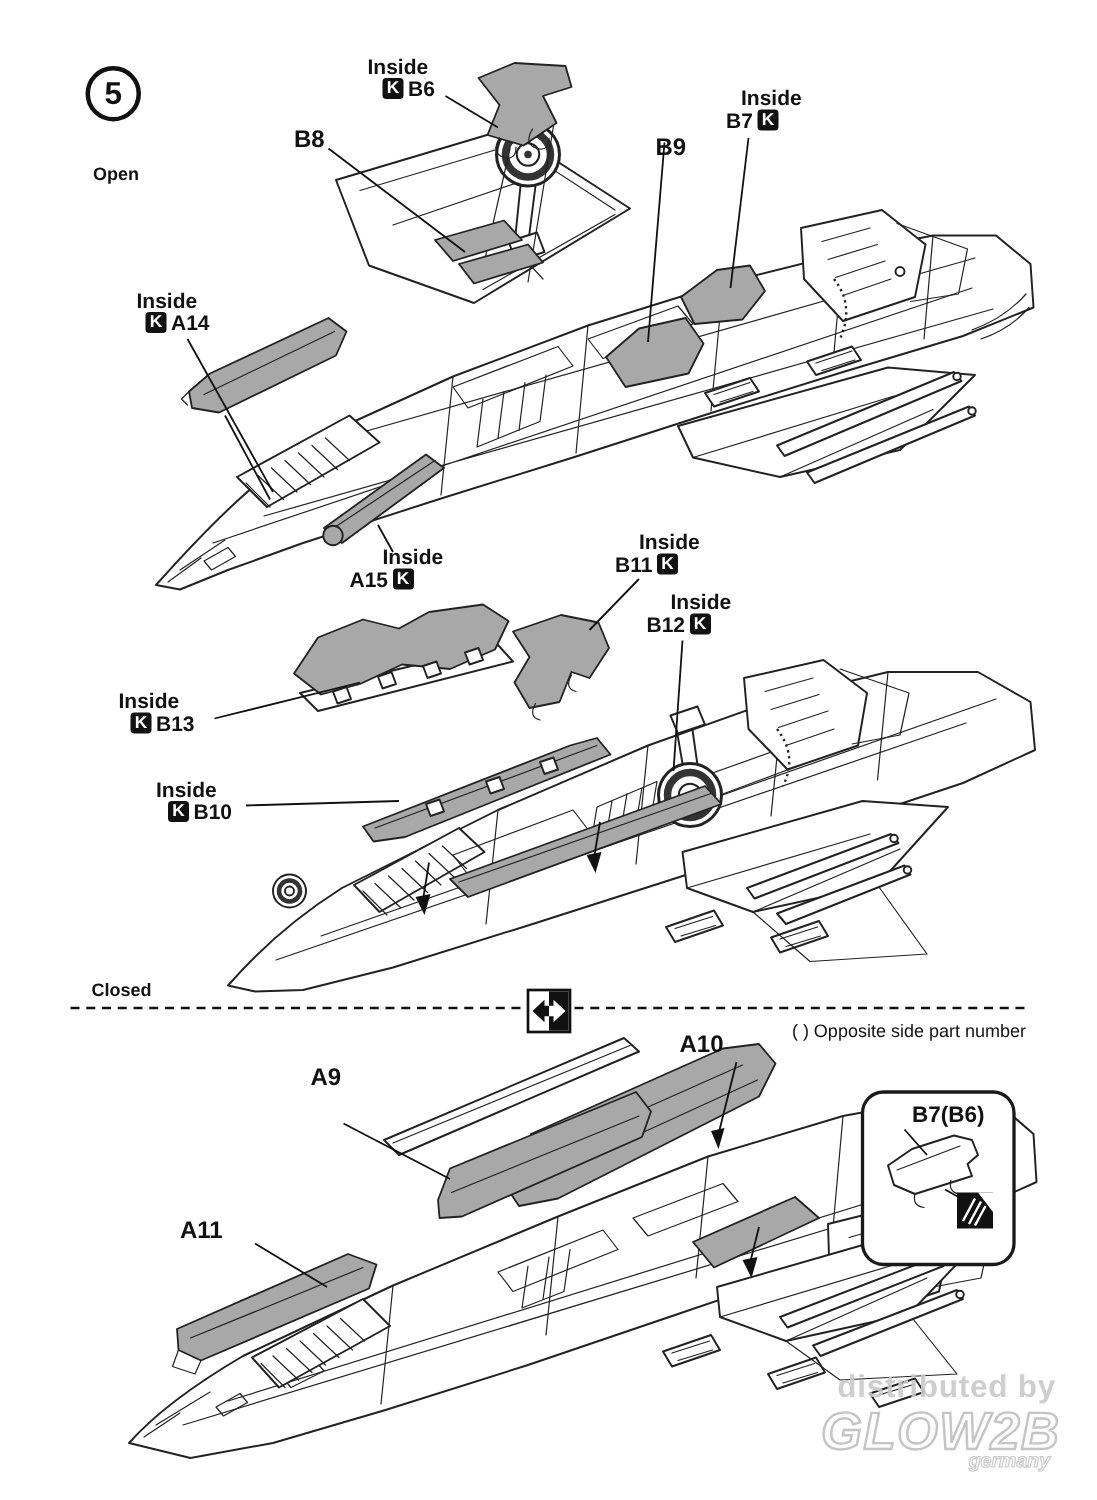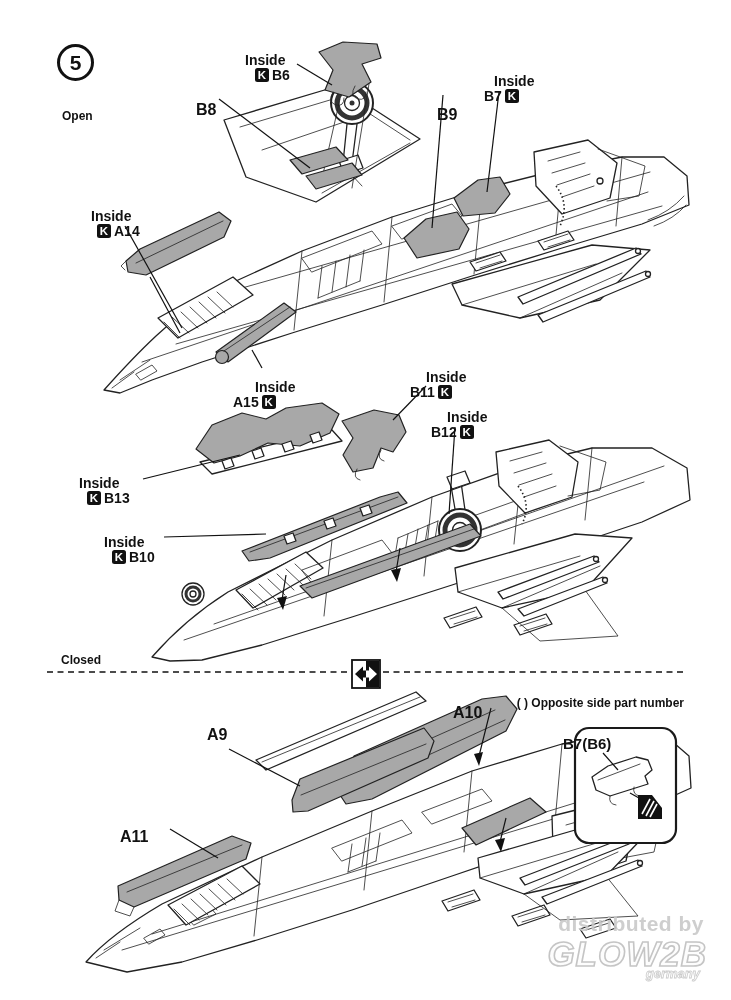--- a/index.html
+++ b/index.html
@@ -8,31 +8,31 @@
   svg{position:absolute;left:0;top:0;}
   
   .ln{fill:none;stroke:#222;stroke-width:1.3;stroke-linejoin:round;stroke-linecap:round;}
   .t{stroke-width:0.8;}
   .wh{fill:#ffffff;stroke:#222;stroke-width:1.3;stroke-linejoin:round;}
   .gray{fill:#a8a8a8;stroke:#222;stroke-width:1.2;stroke-linejoin:round;}
   .dt{fill:none;stroke:#222;stroke-width:1.6;stroke-dasharray:1.5,2.5;}
   .ld{stroke:#111;stroke-width:1.2;}
   .dash{stroke:#111;stroke-width:1.6;stroke-dasharray:6,4.5;}
   
-  .plabel{position:absolute;font-weight:bold;font-size:14px;line-height:14px;white-space:nowrap;margin-top:16px;}
+  .plabel{position:absolute;font-weight:bold;font-size:14px;line-height:14px;white-space:nowrap;}
   .plabel .row{display:flex;align-items:center;gap:3px;margin-top:1px;}
   .single{font-size:16px;}
   .kbox{display:inline-flex;width:14px;height:14px;background:#111;color:#fff;
         font-size:11.5px;font-weight:bold;align-items:center;justify-content:center;
         border-radius:2.5px;line-height:14px;}
   .step-circle{position:absolute;left:57px;top:44px;width:31px;height:31px;border:3px solid #111;
         border-radius:50%;display:flex;align-items:center;justify-content:center;
         font-size:21px;font-weight:bold;background:#fff;}
   .viewlabel{position:absolute;font-weight:bold;font-size:12px;}
-  .note{position:absolute;right:47px;top:696px;font-weight:bold;font-size:12px;}
+  .note{position:absolute;right:47px;top:680px;font-weight:normal;font-size:12px;}
   .insetlabel{position:absolute;font-weight:bold;font-size:15px;}
 </style>
 </head>
 <body>
 
 <div class="page">
 
 <svg width="731" height="1000" viewBox="0 0 731 1000">
 
   <g>
@@ -314,15 +314,15 @@
     <span class="kbox">K</span>
     <span>B10</span>
   </div>
 </div>
 
 <div class="plabel single" style="left:196px;top:87px">B8</div>
 <div class="plabel single" style="left:437px;top:92px">B9</div>
 <div class="plabel single" style="left:207px;top:712px">A9</div>
 <div class="plabel single" style="left:453px;top:690px">A10</div>
 <div class="plabel single" style="left:120px;top:814px">A11</div>
-<div class="insetlabel" style="left:563px;top:735px">B7(B6)</div>
+<div class="insetlabel" style="left:608px;top:735px">B7(B6)</div>
 
 </div>
 
 </body></html>

